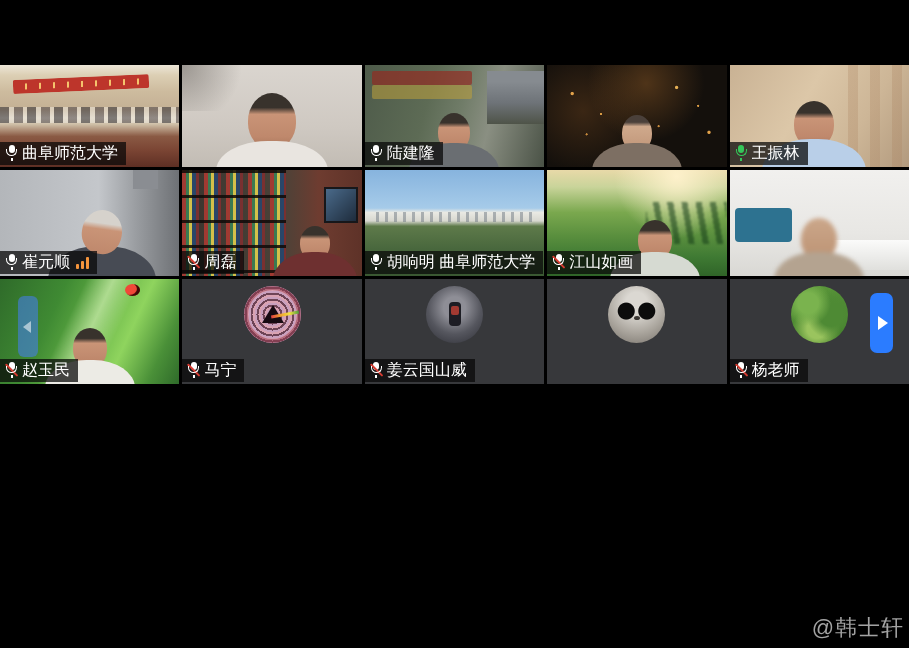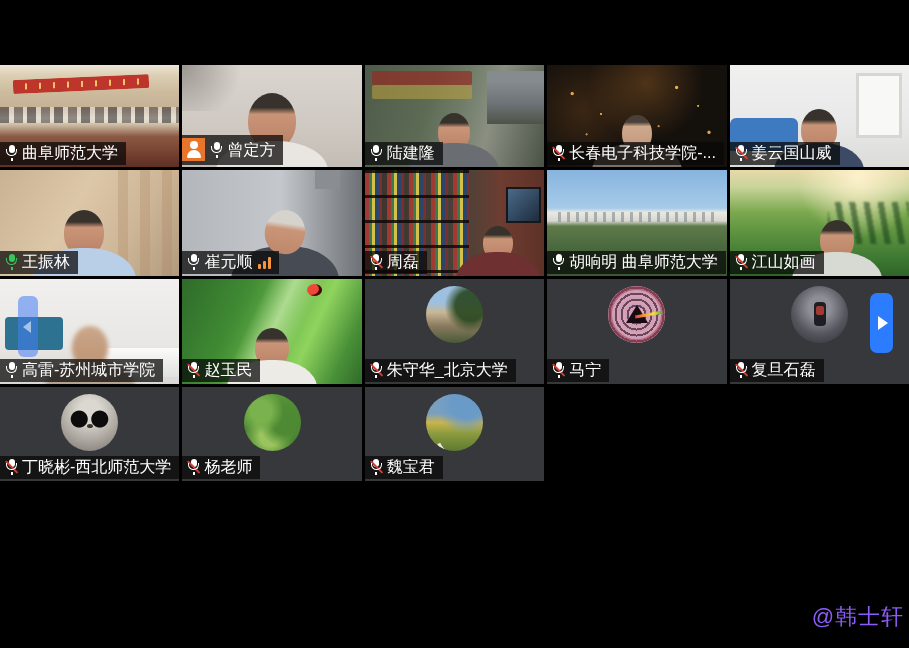--- a/index.html
+++ b/index.html
@@ -213,83 +213,59 @@
   
   .nav-next{position:absolute;right:16px;top:293px;width:23px;height:60px;background:#2b7cff;
         border-radius:7px;display:flex;align-items:center;justify-content:center;z-index:9;border:none;cursor:pointer;}
   .nav-next .tri{width:0;height:0;border-top:7px solid transparent;border-bottom:7px solid transparent;
         border-left:10px solid #fff;margin-left:2px;}
   .nav-prev{position:absolute;left:18px;top:296px;width:20px;height:61px;background:rgba(70,125,245,.55);
         border-radius:6px;display:flex;align-items:center;justify-content:center;z-index:9;border:none;cursor:pointer;}
   .nav-prev .tri{width:0;height:0;border-top:6px solid transparent;border-bottom:6px solid transparent;
         border-right:8px solid rgba(255,255,255,.55);margin-right:2px;}
 
-  .watermark{position:absolute;right:5px;bottom:16px;color:#8b5cf6;font-size:22px;z-index:9;letter-spacing:1px;}
+  .watermark{position:absolute;right:5px;bottom:5px;color:#a3a3a3;font-size:22px;z-index:9;letter-spacing:1px;}
 </style>
 </head>
 <body>
 
 <div id="app">
   <div class="grid">
 
     <div class="tile t-qufu">
       <div class="bg"></div>
       <div class="pill">
         <span class="mic"></span>
         <span class="nm">曲阜师范大学</span>
       </div>
     </div>
     <div class="tile t-zeng">
       <div class="bg"></div>
       <div class="person">
           <div class="head"></div>
           <div class="torso"></div>
         </div>
-      <div class="pill no-pad">
-        <span class="host"></span>
-        <span class="mic"></span>
-        <span class="nm">曾定方</span>
-      </div>
     </div>
     <div class="tile t-lu">
       <div class="bg"></div>
       <div class="person">
           <div class="head"></div>
           <div class="torso"></div>
         </div>
       <div class="pill">
         <span class="mic"></span>
         <span class="nm">陆建隆</span>
       </div>
     </div>
     <div class="tile t-cc">
       <div class="bg"></div>
       <div class="person">
           <div class="head"></div>
           <div class="torso"></div>
         </div>
-      <div class="pill">
-        <span class="mic muted">
-            <i></i>
-          </span>
-        <span class="nm">长春电子科技学院-...</span>
-      </div>
-    </div>
-    <div class="tile t-jiangy">
-      <div class="bg"></div>
-      <div class="person">
-          <div class="head"></div>
-          <div class="torso"></div>
-        </div>
-      <div class="pill">
-        <span class="mic muted">
-            <i></i>
-          </span>
-        <span class="nm">姜云国山威</span>
-      </div>
     </div>
 
     <div class="tile t-wang speaking-border">
       <div class="bg"></div>
       <div class="person">
           <div class="head"></div>
           <div class="torso"></div>
         </div>
       <div class="pill">
         <span class="mic speaking"></span>
@@ -345,98 +321,68 @@
           </span>
         <span class="nm">江山如画</span>
       </div>
     </div>
     <div class="tile t-gao">
       <div class="bg"></div>
       <div class="person">
           <div class="head"></div>
           <div class="torso"></div>
         </div>
-      <div class="pill">
-        <span class="mic"></span>
-        <span class="nm">高雷-苏州城市学院</span>
-      </div>
     </div>
     <div class="tile t-zhao">
       <div class="bg"></div>
       <div class="person">
           <div class="head"></div>
           <div class="torso"></div>
         </div>
       <div class="pill">
         <span class="mic muted">
             <i></i>
           </span>
         <span class="nm">赵玉民</span>
       </div>
     </div>
 
     <div class="tile t-gray">
       <div class="bg"></div>
-      <div class="avatar a-zhu"></div>
-      <div class="pill">
-        <span class="mic muted">
-            <i></i>
-          </span>
-        <span class="nm">朱守华_北京大学</span>
+      <div class="avatar a-ma"></div>
+      <div class="pill">
+        <span class="mic muted">
+            <i></i>
+          </span>
+        <span class="nm">马宁</span>
       </div>
     </div>
     <div class="tile t-gray">
       <div class="bg"></div>
-      <div class="avatar a-ma"></div>
-      <div class="pill">
-        <span class="mic muted">
-            <i></i>
-          </span>
-        <span class="nm">马宁</span>
-      </div>
-    </div>
+      <div class="avatar a-fudan"></div>
+      <div class="pill">
+        <span class="mic muted">
+            <i></i>
+          </span>
+        <span class="nm">姜云国山威</span>
+      </div>
+    </div>
+
     <div class="tile t-gray">
       <div class="bg"></div>
-      <div class="avatar a-fudan"></div>
-      <div class="pill">
-        <span class="mic muted">
-            <i></i>
-          </span>
-        <span class="nm">复旦石磊</span>
-      </div>
-    </div>
-
+      <div class="avatar a-cat"></div>
+    </div>
     <div class="tile t-gray">
       <div class="bg"></div>
-      <div class="avatar a-cat"></div>
-      <div class="pill">
-        <span class="mic muted">
-            <i></i>
-          </span>
-        <span class="nm">丁晓彬-西北师范大学</span>
-      </div>
-    </div>
-    <div class="tile t-gray">
-      <div class="bg"></div>
       <div class="avatar a-yang"></div>
       <div class="pill">
         <span class="mic muted">
             <i></i>
           </span>
         <span class="nm">杨老师</span>
-      </div>
-    </div>
-    <div class="tile t-gray">
-      <div class="bg"></div>
-      <div class="avatar a-wei"></div>
-      <div class="pill">
-        <span class="mic muted">
-            <i></i>
-          </span>
-        <span class="nm">魏宝君</span>
       </div>
     </div>
   </div>
 
   <button class="nav-prev">
     <span class="tri"></span>
   </button>
   <button class="nav-next">
     <span class="tri"></span>
   </button>

